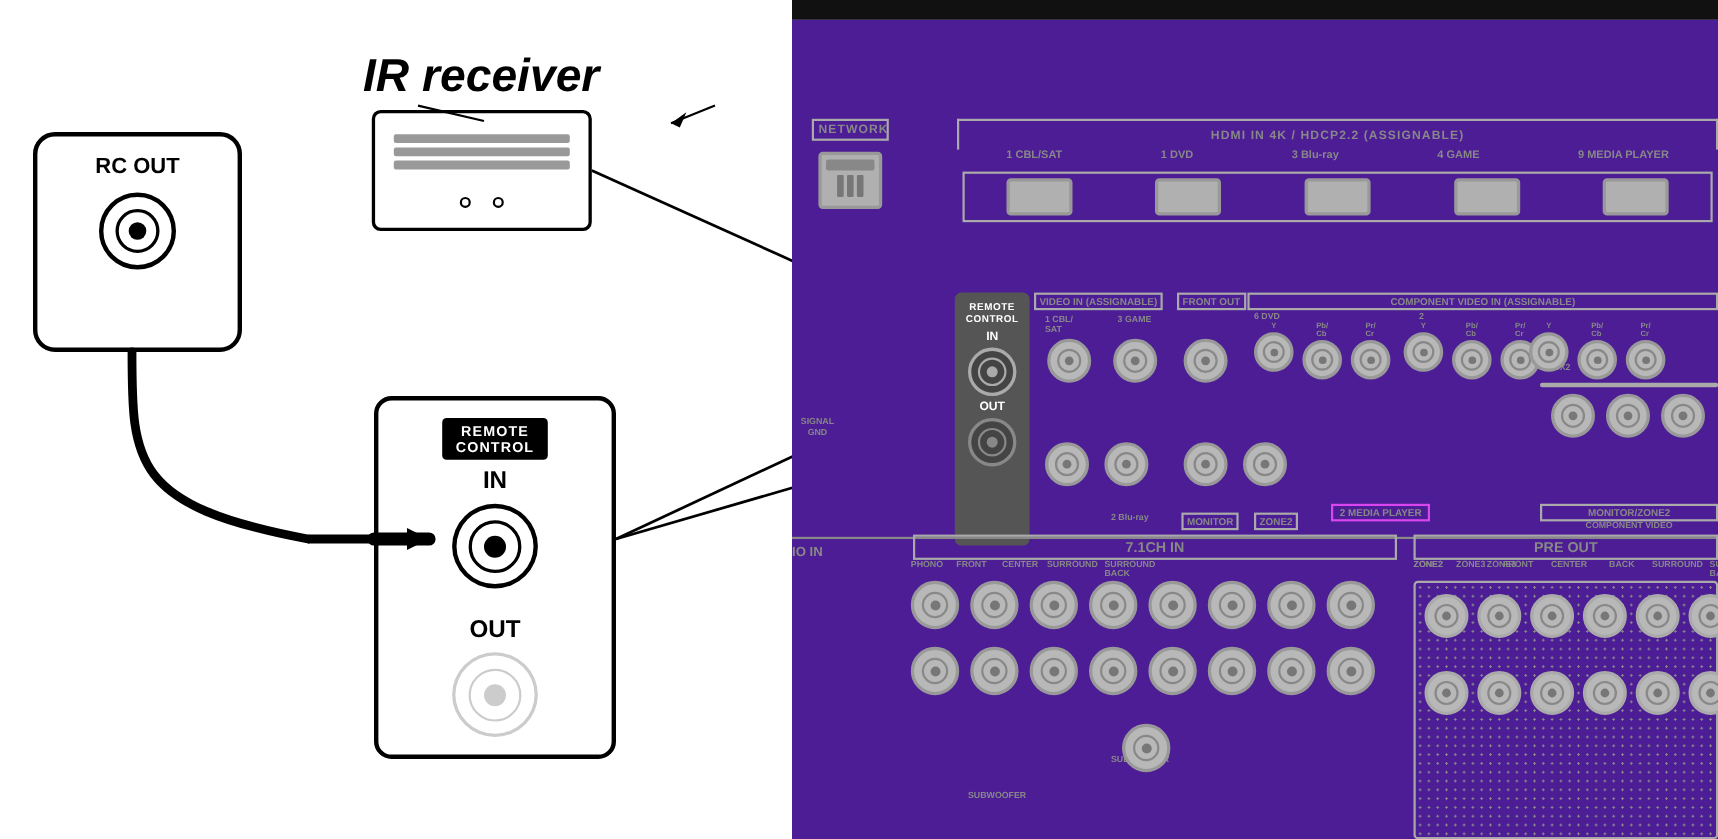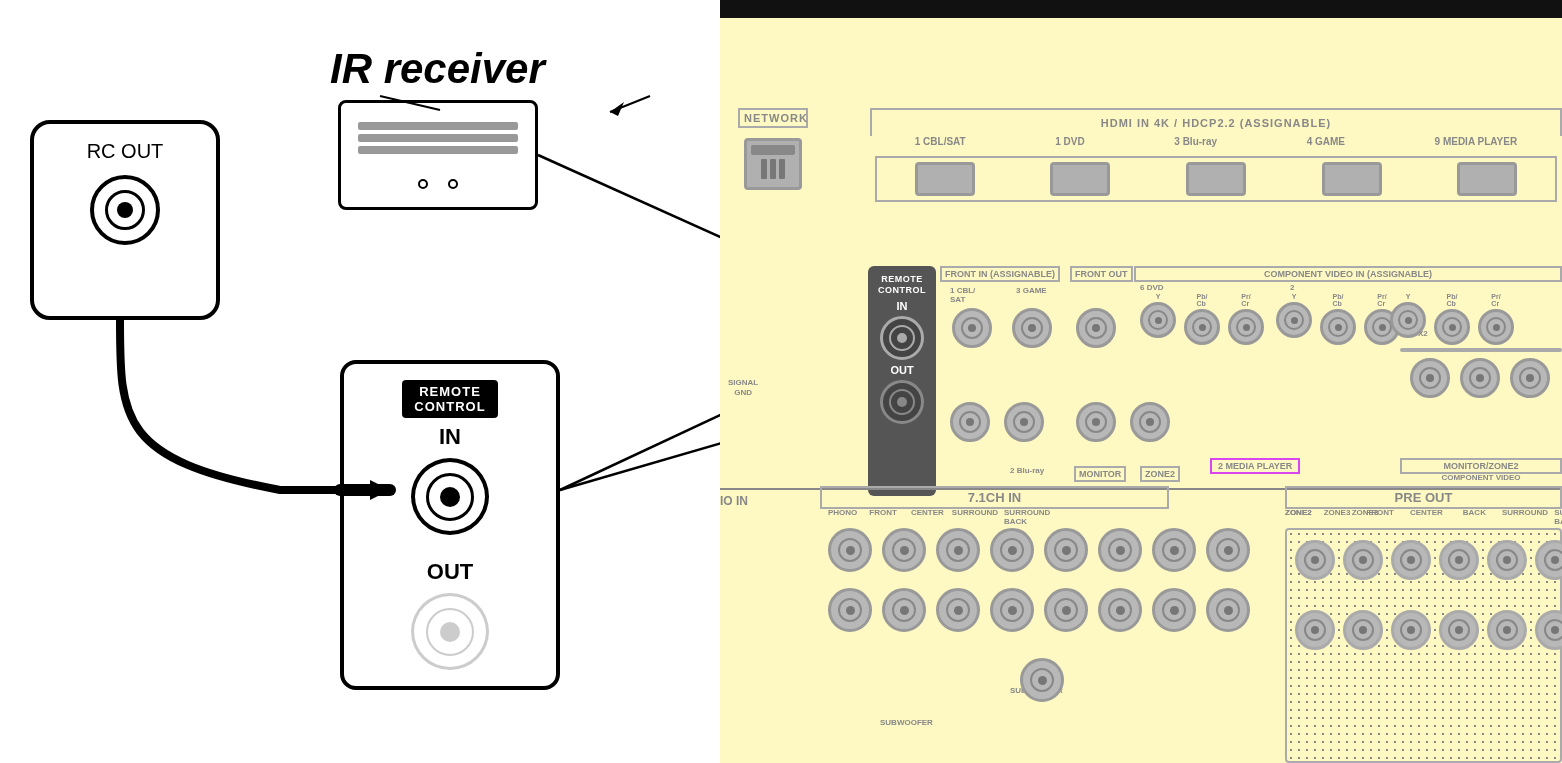--- a/index.html
+++ b/index.html
@@ -81,21 +81,21 @@
       border: 4px solid #000;
       border-radius: 20px;
       background: #fff;
       display: flex;
       flex-direction: column;
       align-items: center;
       padding-top: 16px;
     }
     .rc-out-label {
       font-size: 20px;
-      font-weight: normal;
+      font-weight: bold;
       color: #000;
       margin-bottom: 12px;
     }
     .connector-circle {
       width: 70px;
       height: 70px;
       border-radius: 50%;
       border: 4px solid #000;
       display: flex;
       align-items: center;
@@ -230,21 +230,21 @@
     .panel-top-bar {
       height: 18px;
       background: #111;
       width: 100%;
     }
 
     .panel-content {
       position: relative;
       width: 100%;
       height: calc(100% - 18px);
-      background: #fef9c3;
+      background: #4c1d95;
     }
 
     
     .remote-control-section {
       position: absolute;
       top: 248px;
       left: 148px;
       width: 68px;
       height: 230px;
       background: #555;
@@ -453,21 +453,21 @@
         </div>
       </div>
       <div class="remote-out-text">OUT</div>
       <div class="remote-socket-out">
         <div class="remote-socket-out-inner">
           <div class="remote-socket-out-core"></div>
         </div>
       </div>
     </div>
 
-    <div style="position:absolute; top:248px; left:220px; font-size:9px; font-weight:bold; color:#888; border:2px solid #aaa; padding:1px 3px;">FRONT IN (ASSIGNABLE)</div>
+    <div style="position:absolute; top:248px; left:220px; font-size:9px; font-weight:bold; color:#888; border:2px solid #aaa; padding:1px 3px;">VIDEO IN (ASSIGNABLE)</div>
 
     <div style="position:absolute; top:268px; left:230px; font-size:8px; color:#888; font-weight:bold;">1 CBL/<br>SAT</div>
     <div style="position:absolute; top:268px; left:296px; font-size:8px; color:#888; font-weight:bold;">3 GAME</div>
 
     <div style="position:absolute; top:290px; left:232px; width:40px; height:40px; border-radius:50%; border:3px solid #999; background:#b8b8b8; display:flex;align-items:center;justify-content:center;">
       <div style="width:22px;height:22px;border-radius:50%;border:2px solid #888;display:flex;align-items:center;justify-content:center;">
           <div style="width:8px;height:8px;border-radius:50%;background:#777;"></div>
         </div>
     </div>
     <div style="position:absolute; top:290px; left:292px; width:40px; height:40px; border-radius:50%; border:3px solid #999; background:#b8b8b8; display:flex;align-items:center;justify-content:center;">
@@ -601,21 +601,21 @@
     <div style="position:absolute; top:384px; left:410px; width:40px; height:40px; border-radius:50%; border:3px solid #999; background:#b8b8b8; display:flex;align-items:center;justify-content:center;">
       <div style="width:22px;height:22px;border-radius:50%;border:2px solid #888;display:flex;align-items:center;justify-content:center;">
           <div style="width:8px;height:8px;border-radius:50%;background:#777;"></div>
         </div>
     </div>
 
     <div style="position:absolute; top:470px; left:0; right:0; height:2px; background:#888;"></div>
 
     <div style="position:absolute; top:476px; left:0; font-size:12px; font-weight:bold; color:#888; writing-mode:horizontal-tb;">IO IN</div>
 
-    <div style="position:absolute; top:468px; left:100px; width:349px; font-size:13px; font-weight:bold; color:#888; text-align:center; border:2px solid #aaa; padding:2px;">7.1CH IN</div>
+    <div style="position:absolute; top:468px; left:110px; width:440px; font-size:13px; font-weight:bold; color:#888; text-align:center; border:2px solid #aaa; padding:2px;">7.1CH IN</div>
 
     <div style="position:absolute; top:490px; left:108px; display:flex; gap:4px; font-size:8px; color:#888; font-weight:bold;">
       <span>PHONO</span>
       <span style="margin-left:8px;">FRONT</span>
       <span style="margin-left:10px;">CENTER</span>
       <span style="margin-left:4px;">SURROUND</span>
       <span style="margin-left:2px;">SURROUND<br>BACK</span>
     </div>
 
     <div style="position:absolute; top:510px; left:108px; display:flex; gap:10px;">

